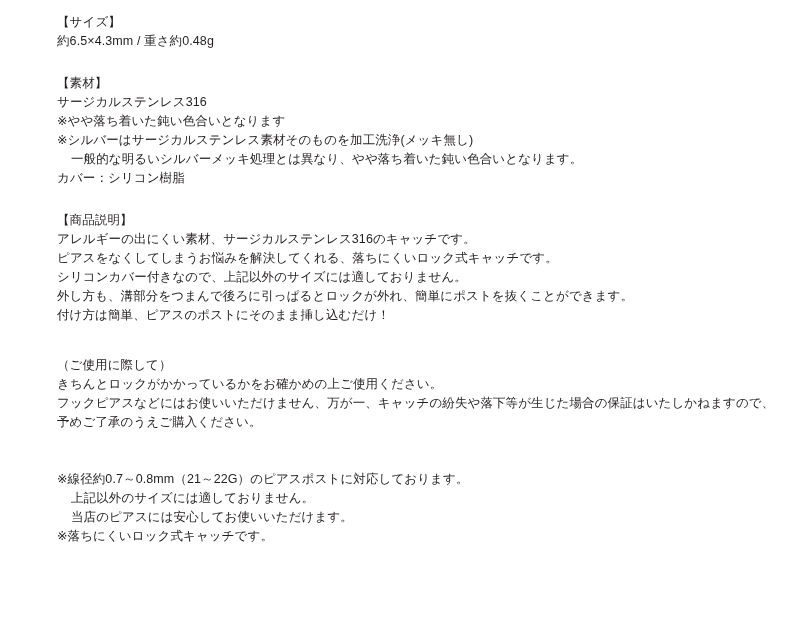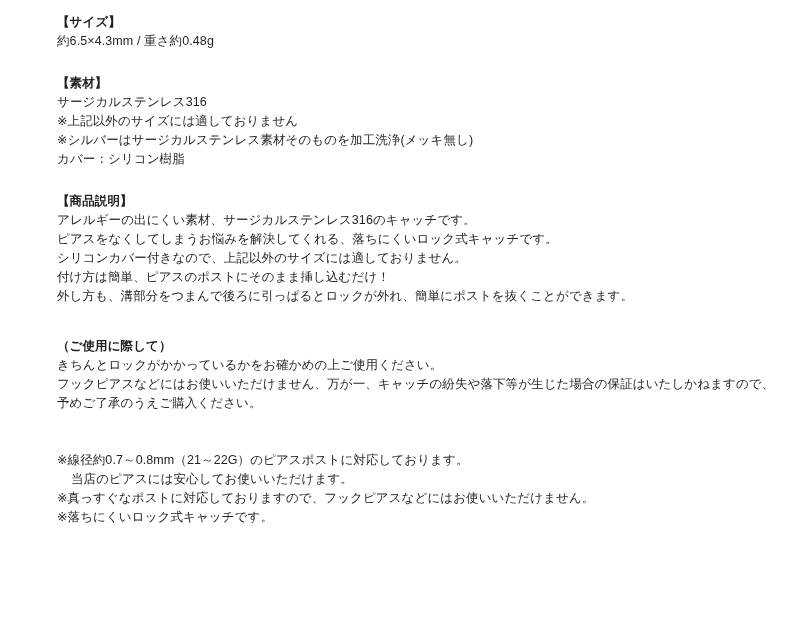--- a/index.html
+++ b/index.html
@@ -26,21 +26,21 @@
   .block {
     margin: 0;
   }
   .line {
     white-space: pre;
     font-size: 12.5px;
     line-height: 19px;
     letter-spacing: 0.1px;
   }
   .heading {
-    font-weight: bold;
+    font-weight: normal;
     line-height: 20px;
   }
   .indent1 {
     padding-left: 14px;
   }
   .gap-m  { height: 22px; }
   .gap-l  { height: 30px; }
   .gap-xl { height: 38px; }
 </style>
 </head>
@@ -51,49 +51,50 @@
   <div class="block">
     <div class="line heading">【サイズ】</div>
     <div class="line">約6.5×4.3mm / 重さ約0.48g</div>
   </div>
 
   <div class="gap-m"></div>
 
   <div class="block">
     <div class="line heading">【素材】</div>
     <div class="line">サージカルステンレス316</div>
-    <div class="line">※上記以外のサイズには適しておりません</div>
+    <div class="line">※やや落ち着いた鈍い色合いとなります</div>
     <div class="line">※シルバーはサージカルステンレス素材そのものを加工洗浄(メッキ無し)</div>
+    <div class="line indent1">一般的な明るいシルバーメッキ処理とは異なり、やや落ち着いた鈍い色合いとなります。</div>
     <div class="line">カバー：シリコン樹脂</div>
   </div>
 
   <div class="gap-m"></div>
 
   <div class="block">
     <div class="line heading">【商品説明】</div>
     <div class="line">アレルギーの出にくい素材、サージカルステンレス316のキャッチです。</div>
     <div class="line">ピアスをなくしてしまうお悩みを解決してくれる、落ちにくいロック式キャッチです。</div>
     <div class="line">シリコンカバー付きなので、上記以外のサイズには適しておりません。</div>
+    <div class="line">外し方も、溝部分をつまんで後ろに引っぱるとロックが外れ、簡単にポストを抜くことができます。</div>
     <div class="line">付け方は簡単、ピアスのポストにそのまま挿し込むだけ！</div>
-    <div class="line">外し方も、溝部分をつまんで後ろに引っぱるとロックが外れ、簡単にポストを抜くことができます。</div>
   </div>
 
   <div class="gap-l"></div>
 
   <div class="block">
     <div class="line heading">（ご使用に際して）</div>
     <div class="line">きちんとロックがかかっているかをお確かめの上ご使用ください。</div>
     <div class="line">フックピアスなどにはお使いいただけません、万が一、キャッチの紛失や落下等が生じた場合の保証はいたしかねますので、</div>
     <div class="line">予めご了承のうえご購入ください。</div>
   </div>
 
   <div class="gap-xl"></div>
 
   <div class="block">
     <div class="line">※線径約0.7～0.8mm（21～22G）のピアスポストに対応しております。</div>
+    <div class="line indent1">上記以外のサイズには適しておりません。</div>
     <div class="line indent1">当店のピアスには安心してお使いいただけます。</div>
-    <div class="line">※真っすぐなポストに対応しておりますので、フックピアスなどにはお使いいただけません。</div>
     <div class="line">※落ちにくいロック式キャッチです。</div>
   </div>
 
   <div class="gap-xl"></div>
 
 </div>
 
 </body></html>

